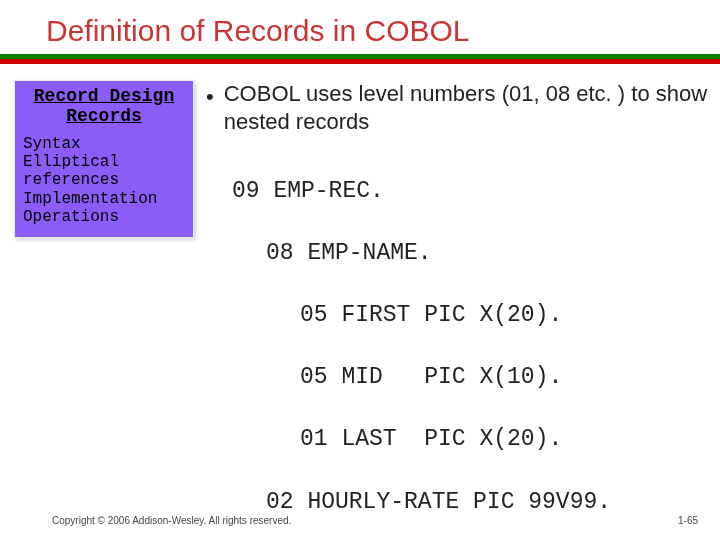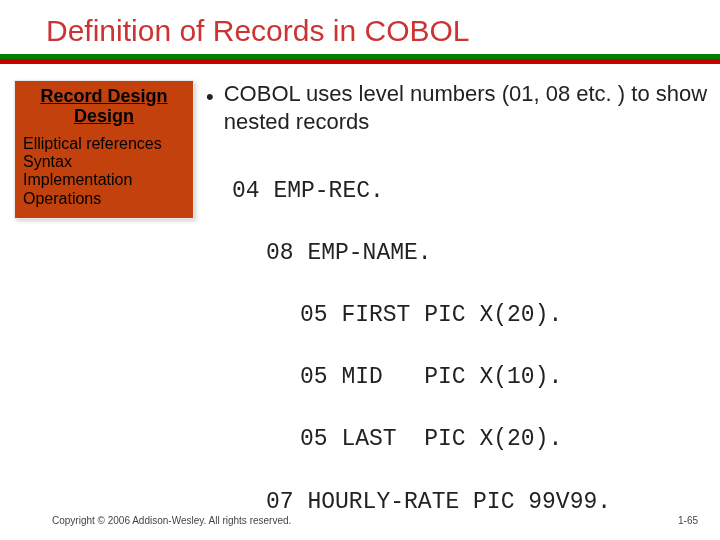--- a/index.html
+++ b/index.html
@@ -19,25 +19,25 @@
   .red-rule {
     position: absolute; left: 0; top: 5px; width: 720px; height: 5px; background: #cc0000;
   }
 
   .body { position: relative; padding-top: 4px; }
 
   .sidebar {
     position: absolute;
     left: 14px; top: 4px;
     width: 180px;
-    background: #c2410c;
+    background: #8b5cf6;
     border: 1px solid #e9e9e9;
     box-shadow: 2px 2px 4px rgba(0,0,0,0.18);
     padding: 6px 8px 10px 8px;
-    font-family: Liberation Sans, sans-serif;
+    font-family: Liberation Mono, monospace;
   }
   .sidebar-heading {
     text-align: center;
     font-weight: bold;
     text-decoration: underline;
     font-size: 18px;
     line-height: 1.1;
     margin-bottom: 8px;
   }
   .sidebar-list { list-style: none; font-size: 16px; line-height: 1.15; }
@@ -90,43 +90,43 @@
   <div class="rule-area">
     <div class="green-rule"></div>
     <div class="red-rule"></div>
   </div>
 
   <div class="body">
 
     <div class="sidebar">
       <div class="sidebar-heading">
         <span>Record Design</span><br>
-        <span>Design</span>
+        <span>Records</span>
       </div>
       <ul class="sidebar-list">
+        <li>Syntax</li>
         <li>Elliptical references</li>
-        <li>Syntax</li>
         <li>Implementation</li>
         <li>Operations</li>
       </ul>
     </div>
 
     <div class="content">
       <div class="bullet-row">
         <span class="bullet-dot">•</span>
         <span class="bullet-text">COBOL uses level numbers (01, 08 etc. ) to show nested records</span>
       </div>
 
       <div class="code">
-<div class="i1">04 EMP-REC.</div>
+<div class="i1">09 EMP-REC.</div>
 <div class="i2">08 EMP-NAME.</div>
 <div class="i3">05 FIRST PIC X(20).</div>
 <div class="i3">05 MID   PIC X(10).</div>
-<div class="i3">05 LAST  PIC X(20).</div>
-<div class="i2">07 HOURLY-RATE PIC 99V99.</div>
+<div class="i3">01 LAST  PIC X(20).</div>
+<div class="i2">02 HOURLY-RATE PIC 99V99.</div>
       </div>
     </div>
 
   </div>
 
   <div class="footer">
     <span>Copyright © 2006 Addison-Wesley. All rights reserved.</span>
     <span>1-65</span>
   </div>
 

